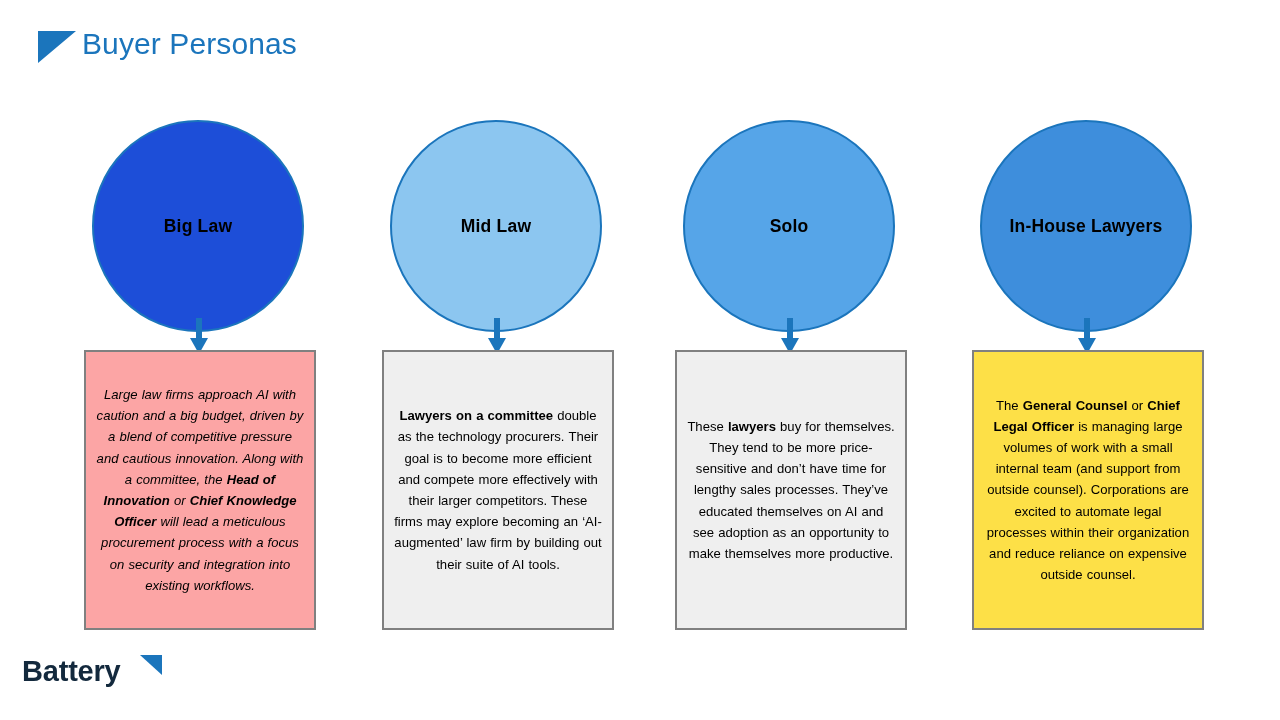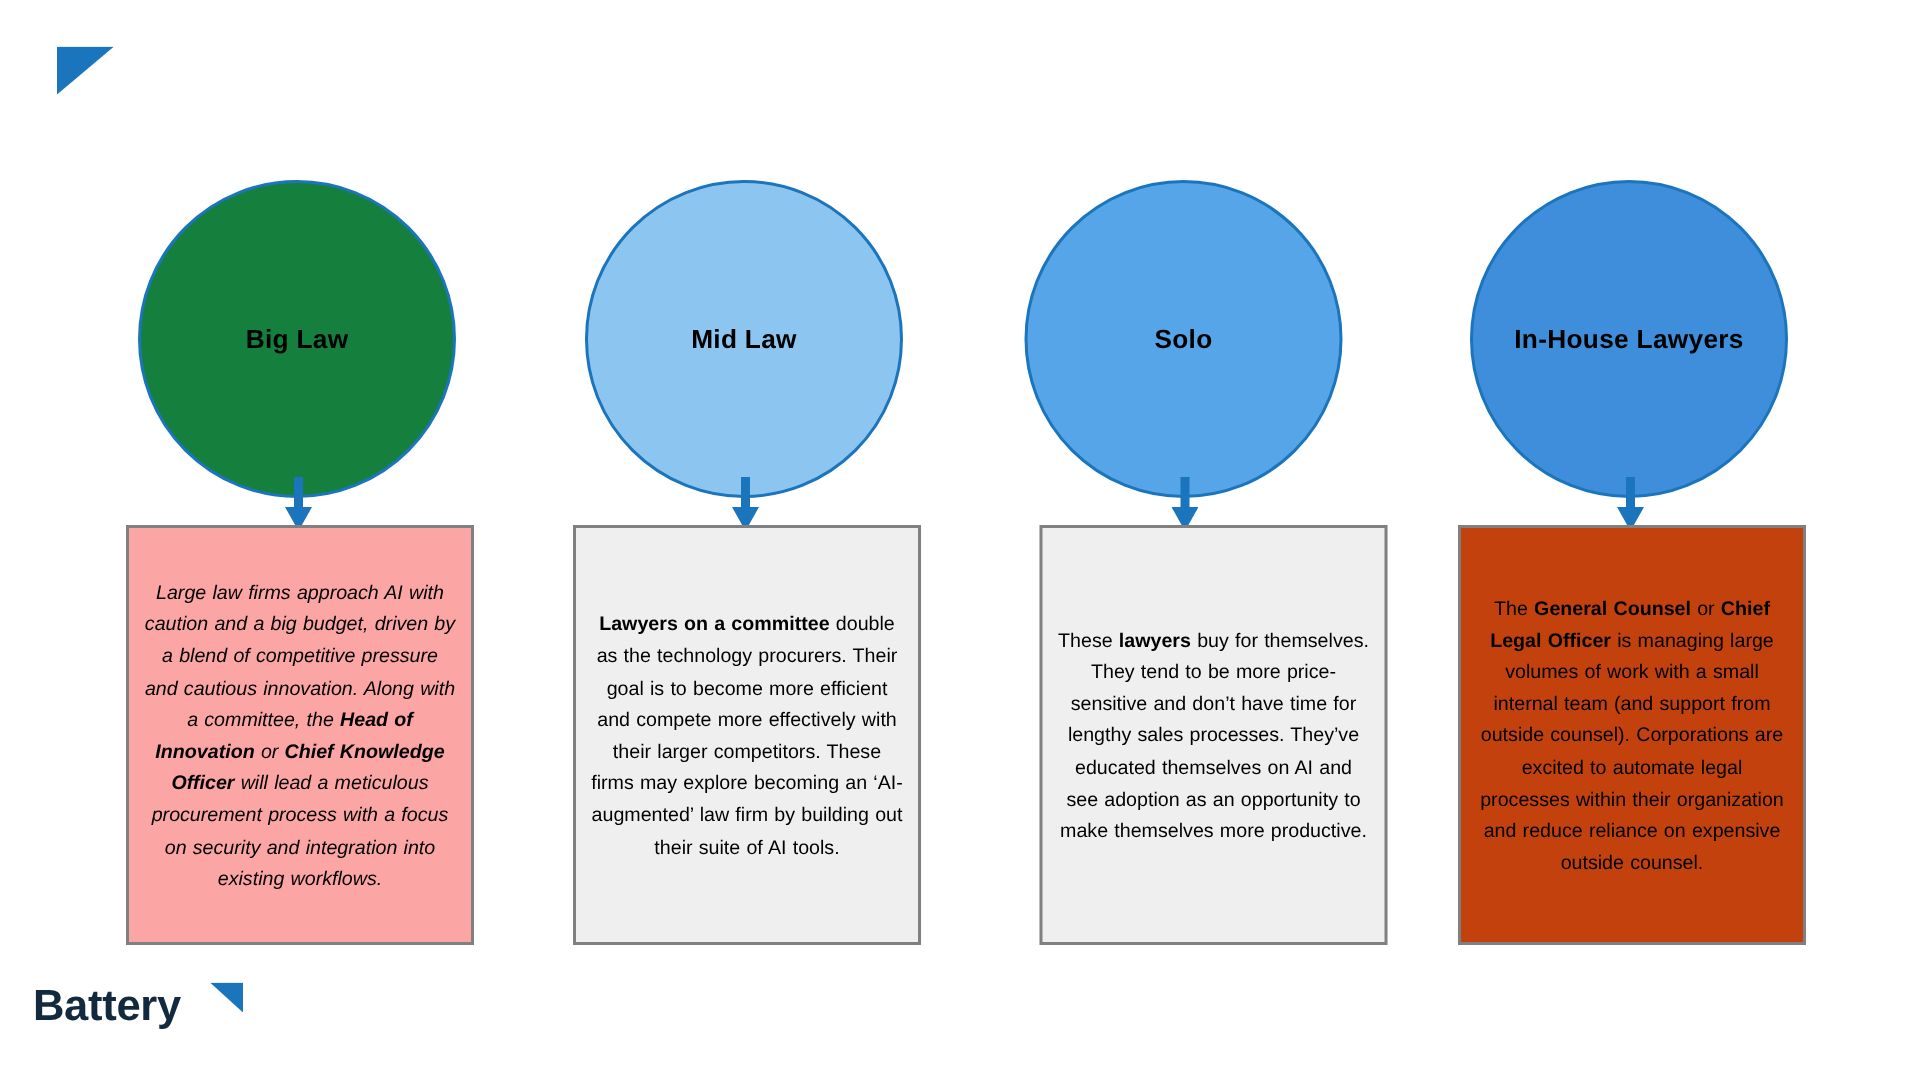--- a/index.html
+++ b/index.html
@@ -171,24 +171,25 @@
     clip-path: polygon(0% 0%, 100% 0%, 100% 100%);
   }
 </style>
 </head>
 <body>
 
 <div id="header">
   <div id="title-flag">
     <div class="tri" style="background: rgb(27, 117, 188);"></div>
   </div>
+  <div id="page-title" style="color: rgb(27, 117, 188);">Buyer Personas</div>
 </div>
 
 <div class="column" id="col-0">
-  <div class="persona-circle" style="background: #15803d; border-color: rgb(27, 117, 188); justify-content: center;">
+  <div class="persona-circle" style="background: #1d4ed8; border-color: rgb(27, 117, 188); justify-content: center;">
     <span class="label">Big Law</span>
   </div>
   <div class="connector">
     <div class="shaft" style="background: rgb(27, 117, 188);"></div>
       <div class="head" style="background: rgb(27, 117, 188);"></div>
   </div>
   <div class="persona-box" style="background: #fca5a5; border-color: rgb(128, 128, 128); font-style: italic;">
     <div class="body">Large law firms approach AI with caution and a big budget, driven by a blend of competitive pressure and cautious innovation. Along with a committee, the <b>Head of Innovation</b> or <b>Chief Knowledge Officer</b> will lead a meticulous procurement process with a focus on security and integration into existing workflows.</div>
   </div>
 </div>
@@ -207,34 +208,34 @@
 </div>
 
 <div class="column" id="col-2">
   <div class="persona-circle" style="background: rgb(86, 165, 232); border-color: rgb(27, 117, 188);">
     <span class="label">Solo</span>
   </div>
   <div class="connector">
     <div class="shaft" style="background: rgb(27, 117, 188);"></div>
       <div class="head" style="background: rgb(27, 117, 188);"></div>
   </div>
-  <div class="persona-box" style="background: rgb(239, 239, 239); border-color: rgb(128, 128, 128); margin-left: 18px;">
+  <div class="persona-box" style="background: rgb(239, 239, 239); border-color: rgb(128, 128, 128);">
     <div class="body">These <b>lawyers</b> buy for themselves. They tend to be more price-sensitive and don’t have time for lengthy sales processes. They’ve educated themselves on AI and see adoption as an opportunity to make themselves more productive.</div>
   </div>
 </div>
 
 <div class="column" id="col-3">
   <div class="persona-circle" style="background: rgb(62, 142, 220); border-color: rgb(27, 117, 188);">
     <span class="label">In-House Lawyers</span>
   </div>
   <div class="connector">
     <div class="shaft" style="background: rgb(27, 117, 188);"></div>
       <div class="head" style="background: rgb(27, 117, 188);"></div>
   </div>
-  <div class="persona-box" style="background: #c2410c; border-color: rgb(128, 128, 128);">
+  <div class="persona-box" style="background: #fde047; border-color: rgb(128, 128, 128);">
     <div class="body">The <b>General Counsel</b> or <b>Chief Legal Officer</b> is managing large volumes of work with a small internal team (and support from outside counsel). Corporations are excited to automate legal processes within their organization and reduce reliance on expensive outside counsel.</div>
   </div>
 </div>
 
 <div id="footer-logo">
   <span class="logo-text" style="color: rgb(19, 41, 61);">Battery</span>
   <span class="logo-tri" style="background: rgb(27, 117, 188);"></span>
 </div>
 
 </body></html>

